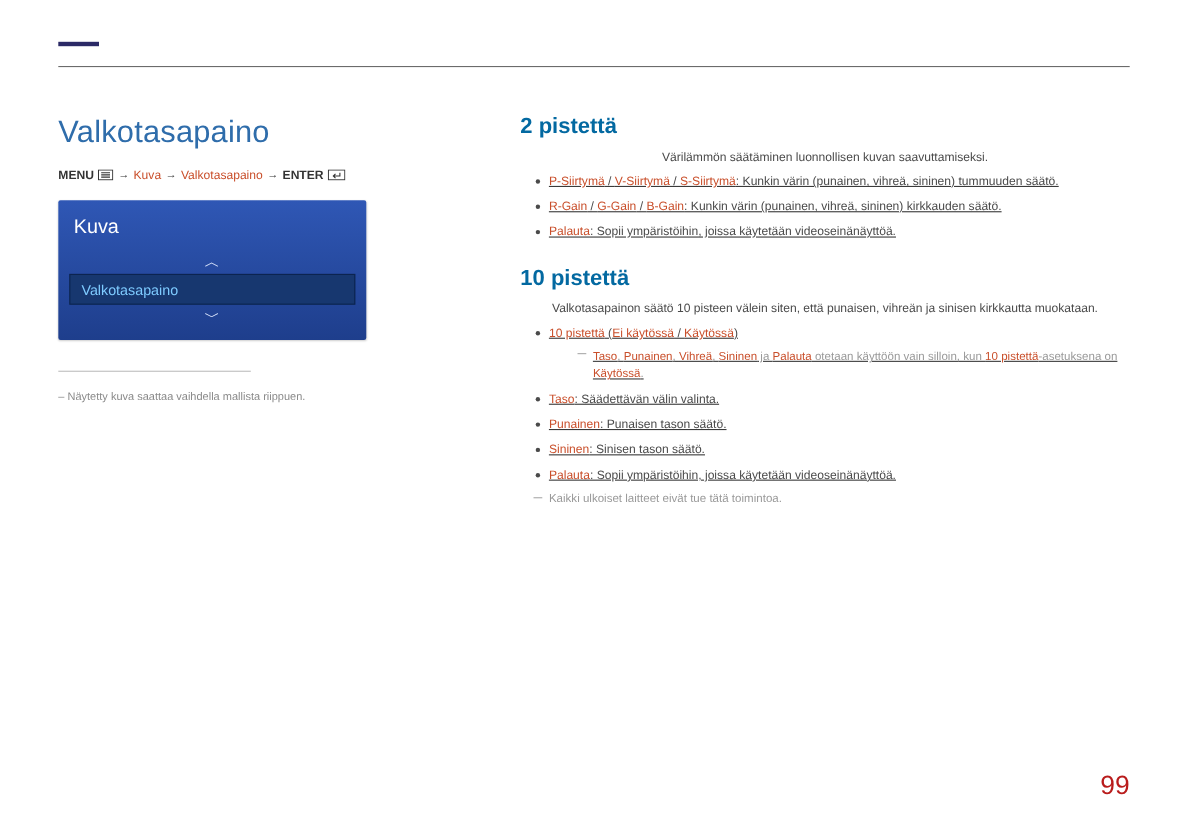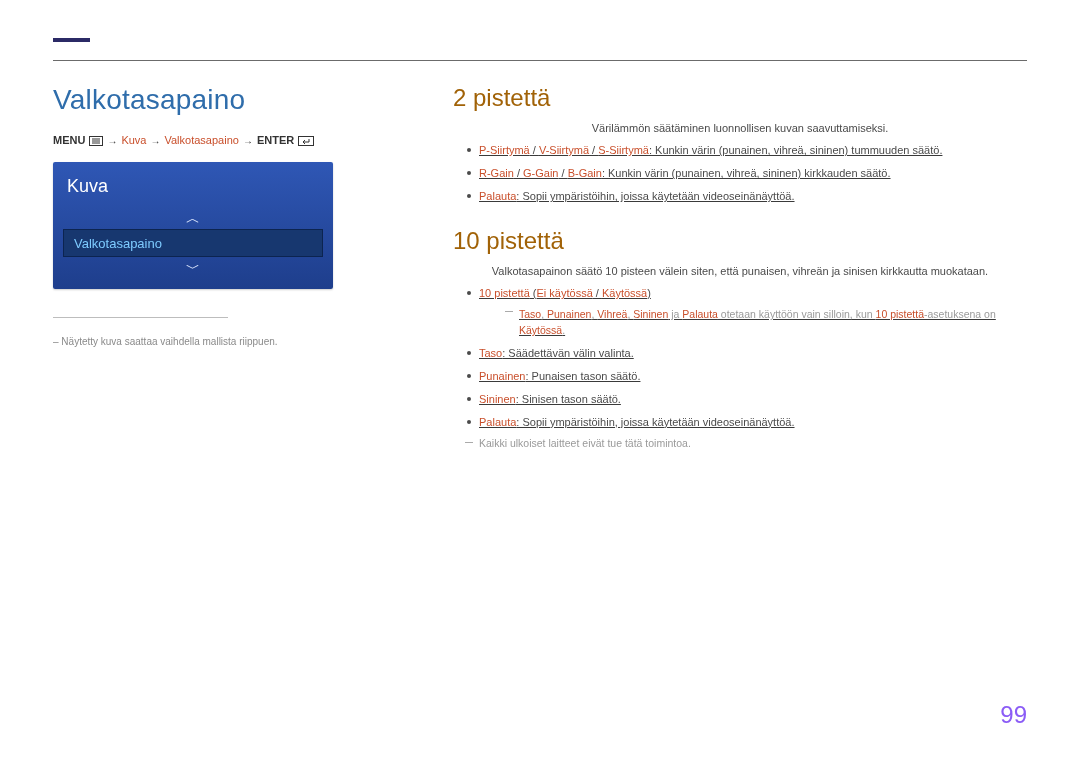--- a/index.html
+++ b/index.html
@@ -21,41 +21,41 @@
   }
   .topbar-accent {
     position: absolute;
     top: 38px;
     left: 53px;
     width: 37px;
     border-top: 4px solid #2b2a66;
   }
   .page {
     position: absolute;
-    top: 84px;
+    top: 104px;
     left: 53px;
     right: 53px;
     display: flex;
-    gap: 60px;
+    gap: 80px;
   }
   .left-col { width: 340px; flex-shrink: 0; }
   .right-col { flex: 1; }
   h1.title {
     color: #2f6dab;
     font-weight: 400;
     font-size: 28px;
     margin: 0 0 18px 0;
     letter-spacing: 0.2px;
   }
   .breadcrumb {
     font-size: 11px;
     color: #333;
     margin-bottom: 16px;
     display: flex;
-    align-items: flex-end;
+    align-items: flex-start;
     gap: 4px;
     flex-wrap: wrap;
   }
   .breadcrumb .hl { color: #c94f2b; }
   .arrow { font-size: 10px; }
   .menu-icon, .enter-icon {
     display: inline-flex;
     align-items: center;
     justify-content: center;
     font-size: 10px;
@@ -97,23 +97,23 @@
     margin-top: 28px;
     width: 175px;
     border-top: 1px solid #bdbdbd;
   }
   .caption {
     margin-top: 18px;
     font-size: 10px;
     color: #8a8a8a;
   }
   h2.sect {
-    font-size: 24px;
-    font-weight: 400;
-    color: #a16207;
+    font-size: 20px;
+    font-weight: 700;
+    color: #0369a1;
     margin: 0 0 10px 0;
   }
   h2.sect.second { margin-top: 22px; }
   .right-col p.lead { font-size: 11px; color: #4a4a4a; margin: 0 0 8px 0; text-align: center; }
   ul.b { list-style: none; padding: 0; margin: 0 0 0 14px; text-decoration: underline; }
   ul.b > li {
     position: relative;
     padding-left: 12px;
     font-size: 11px;
     line-height: 1.55;
@@ -135,21 +135,21 @@
     position: absolute;
     left: 0; top: 5px;
     width: 8px;
     border-top: 1px solid #aaa;
   }
   .pagenum {
     position: absolute;
     bottom: 34px;
     right: 53px;
     font-size: 24px;
-    color: #8b5cf6;
+    color: #b91c1c;
     font-weight: 300;
   }
 </style>
 </head>
 <body>
 
 <div class="topbar-accent"></div>
 <div class="topbar"></div>
 
 <div class="page">

